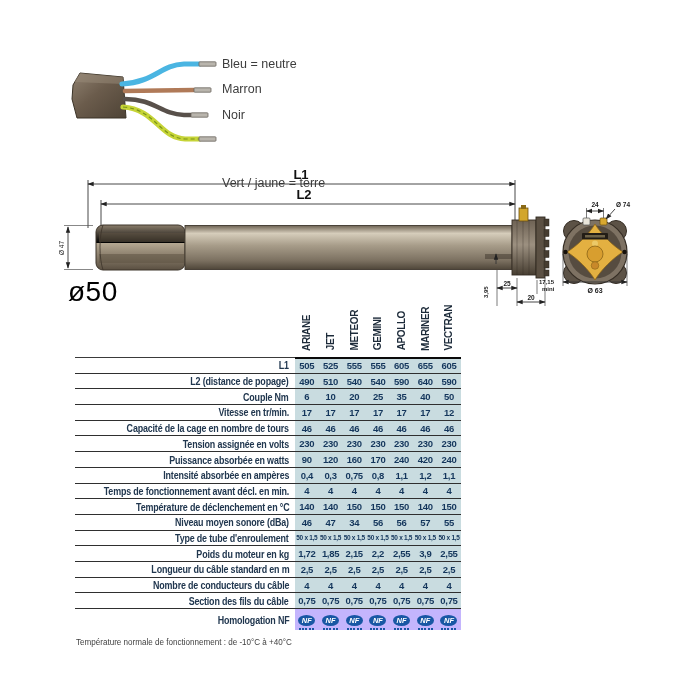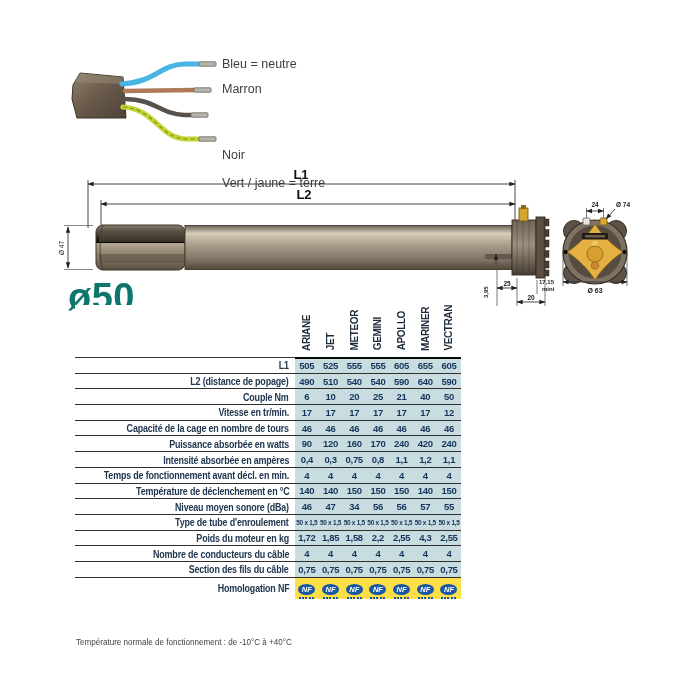--- a/index.html
+++ b/index.html
@@ -13,21 +13,21 @@
   svg.layer { position:absolute; }
   #cable-svg   { left:60px;  top:40px;  }
   #drawing-svg { left:55px;  top:158px; }
 
   .wire-label {
     position:absolute; font-size:12.5px; color:#3d3d3d; white-space:nowrap;
   }
 
   .dia50 {
     position:absolute; left:68px; top:276px;
-    font-size:38px; font-weight:bold; color:#0f766e; letter-spacing:0.5px;
+    font-size:28px; font-weight:normal; color:#000000; letter-spacing:0.5px;
   }
 
   
   .spec-table {
     position:absolute; left:75px; top:305px;
     border-collapse:collapse; table-layout:fixed;
   }
   .spec-table th, .spec-table td { padding:0; }
 
   th.corner { width:220px; border-bottom:1px solid #3a3a3a; background:#fff; }
@@ -51,21 +51,21 @@
     white-space:nowrap; font-size:10.5px; font-weight:bold;
     color:#21374f; letter-spacing:-0.2px;
   }
 
   td.val {
     background:#c9dce0; border-top:1px solid #2f2f2f; text-align:center;
     font-size:9.5px; font-weight:bold; color:#14365c; letter-spacing:-0.3px;
     white-space:nowrap;
   }
   td.val.small { font-size:6.5px; letter-spacing:-0.3px; }
-  td.logo-cell { background:#fde047; border-top:1px solid #2f2f2f; text-align:center; vertical-align:middle; }
+  td.logo-cell { background:#c4b5fd; border-top:1px solid #2f2f2f; text-align:center; vertical-align:middle; }
 
   .nf-oval {
     display:inline-block; width:17px; height:11px; background:#1857a4;
     border-radius:50%; color:#fff; font-size:7.5px; font-weight:bold;
     font-style:italic; line-height:11px; text-align:center;
   }
   .nf-dashes {
     display:block; margin:1px auto 0; width:15px; height:2px;
     background:repeating-linear-gradient(90deg,#1857a4 0 2px,transparent 2px 3.2px);
   }
@@ -104,21 +104,21 @@
     <g>
       <rect x="139" y="21.8" width="17" height="4.4" rx="0.8" fill="#b9b5ad" stroke="#6a665e" stroke-width="0.8"></rect>
       <rect x="134" y="47.8" width="17" height="4.4" rx="0.8" fill="#b9b5ad" stroke="#6a665e" stroke-width="0.8"></rect>
       <rect x="131" y="72.8" width="17" height="4.4" rx="0.8" fill="#b9b5ad" stroke="#6a665e" stroke-width="0.8"></rect>
       <rect x="139" y="96.8" width="17" height="4.4" rx="0.8" fill="#b9b5ad" stroke="#6a665e" stroke-width="0.8"></rect>
     </g>
   </svg>
 
   <div class="wire-label" style="left:222px; top:57px;">Bleu = neutre</div>
   <div class="wire-label" style="left:222px; top:82px;">Marron</div>
-  <div class="wire-label" style="left:222px; top:108px;margin-top:40px;">Noir</div>
+  <div class="wire-label" style="left:222px; top:108px;">Noir</div>
   <div class="wire-label" style="left:222px; top:132px;margin-top:44px;">Vert / jaune = terre</div>
 
   <svg id="drawing-svg" class="layer" width="645" height="160" viewBox="0 0 645 160">
     <defs>
       <marker id="ar" viewBox="0 0 10 10" refX="9" refY="5" markerWidth="7" markerHeight="7" orient="auto-start-reverse">
         <path d="M0,1.5 L10,5 L0,8.5 z" fill="#222"></path>
       </marker>
       <linearGradient id="gTube" x1="0" y1="0" x2="0" y2="1">
         <stop offset="0" stop-color="#6e6354"></stop>
         <stop offset="0.18" stop-color="#d6cdbb"></stop>
@@ -271,21 +271,21 @@
           <td class="val">590</td>
         </tr>
         <tr class="datarow">
           <td class="lbl">
             <span class="lbl-in">Couple Nm</span>
           </td>
           <td class="val">6</td>
           <td class="val">10</td>
           <td class="val">20</td>
           <td class="val">25</td>
-          <td class="val">21</td>
+          <td class="val">35</td>
           <td class="val">40</td>
           <td class="val">50</td>
         </tr>
         <tr class="datarow">
           <td class="lbl">
             <span class="lbl-in">Vitesse en tr/min.</span>
           </td>
           <td class="val">17</td>
           <td class="val">17</td>
           <td class="val">17</td>
@@ -298,20 +298,32 @@
           <td class="lbl">
             <span class="lbl-in">Capacité de la cage en nombre de tours</span>
           </td>
           <td class="val">46</td>
           <td class="val">46</td>
           <td class="val">46</td>
           <td class="val">46</td>
           <td class="val">46</td>
           <td class="val">46</td>
           <td class="val">46</td>
+        </tr>
+        <tr class="datarow">
+          <td class="lbl">
+            <span class="lbl-in">Tension assignée en volts</span>
+          </td>
+          <td class="val">230</td>
+          <td class="val">230</td>
+          <td class="val">230</td>
+          <td class="val">230</td>
+          <td class="val">230</td>
+          <td class="val">230</td>
+          <td class="val">230</td>
         </tr>
         <tr class="datarow">
           <td class="lbl">
             <span class="lbl-in">Puissance absorbée en watts</span>
           </td>
           <td class="val">90</td>
           <td class="val">120</td>
           <td class="val">160</td>
           <td class="val">170</td>
           <td class="val">240</td>
@@ -377,25 +389,37 @@
           <td class="val small">50 x 1,5</td>
           <td class="val small">50 x 1,5</td>
           <td class="val small">50 x 1,5</td>
         </tr>
         <tr class="datarow">
           <td class="lbl">
             <span class="lbl-in">Poids du moteur en kg</span>
           </td>
           <td class="val">1,72</td>
           <td class="val">1,85</td>
-          <td class="val">1,58</td>
+          <td class="val">2,15</td>
           <td class="val">2,2</td>
           <td class="val">2,55</td>
-          <td class="val">4,3</td>
+          <td class="val">3,9</td>
           <td class="val">2,55</td>
+        </tr>
+        <tr class="datarow">
+          <td class="lbl">
+            <span class="lbl-in">Longueur du câble standard en m</span>
+          </td>
+          <td class="val">2,5</td>
+          <td class="val">2,5</td>
+          <td class="val">2,5</td>
+          <td class="val">2,5</td>
+          <td class="val">2,5</td>
+          <td class="val">2,5</td>
+          <td class="val">2,5</td>
         </tr>
         <tr class="datarow">
           <td class="lbl">
             <span class="lbl-in">Nombre de conducteurs du câble</span>
           </td>
           <td class="val">4</td>
           <td class="val">4</td>
           <td class="val">4</td>
           <td class="val">4</td>
           <td class="val">4</td>

